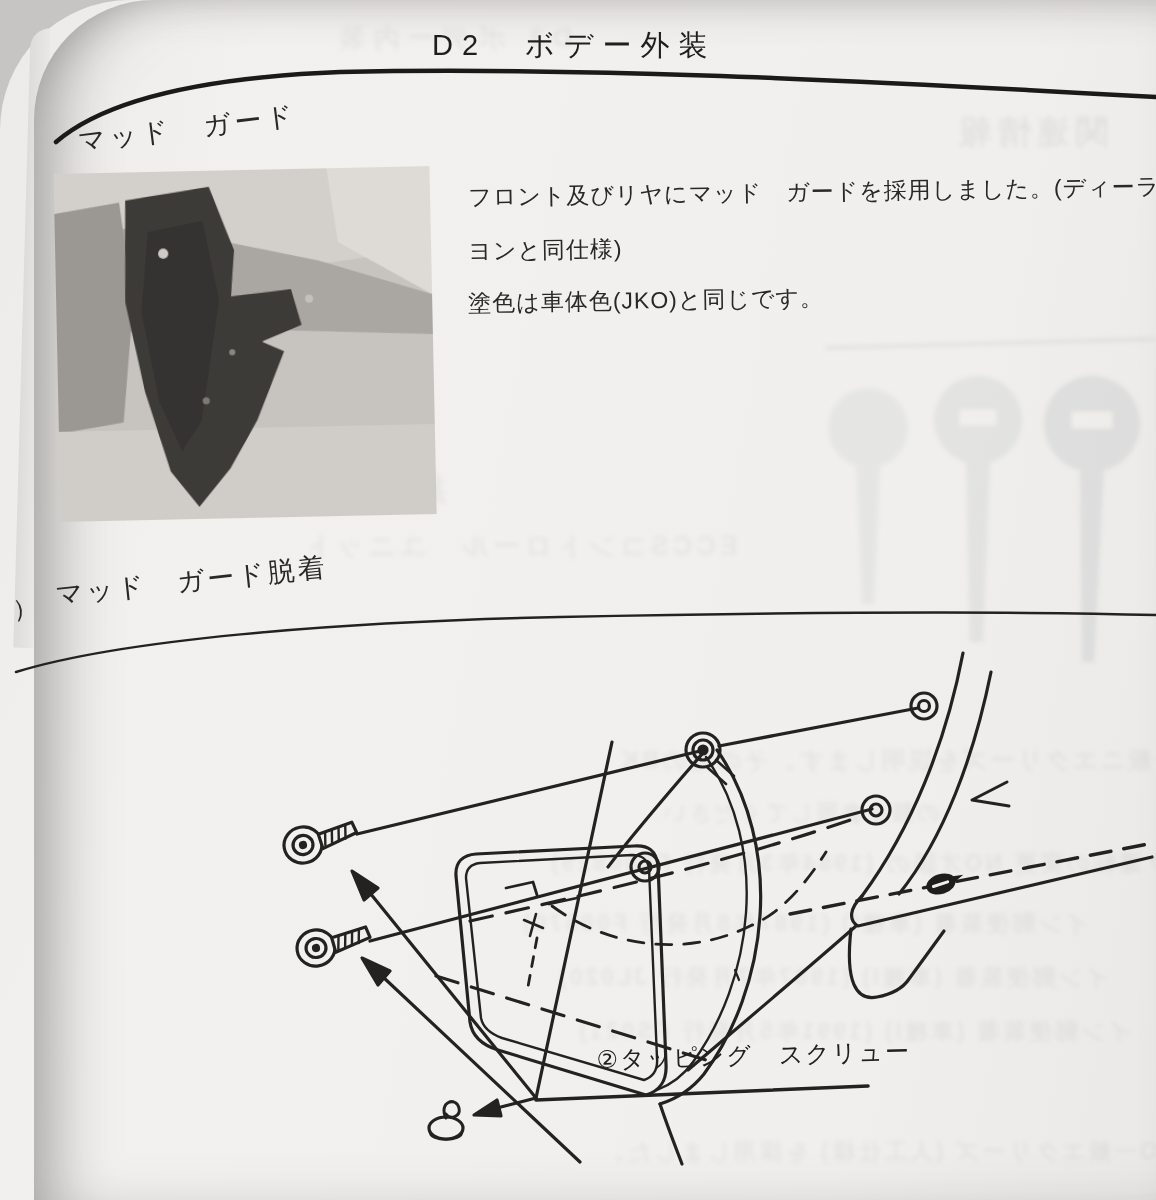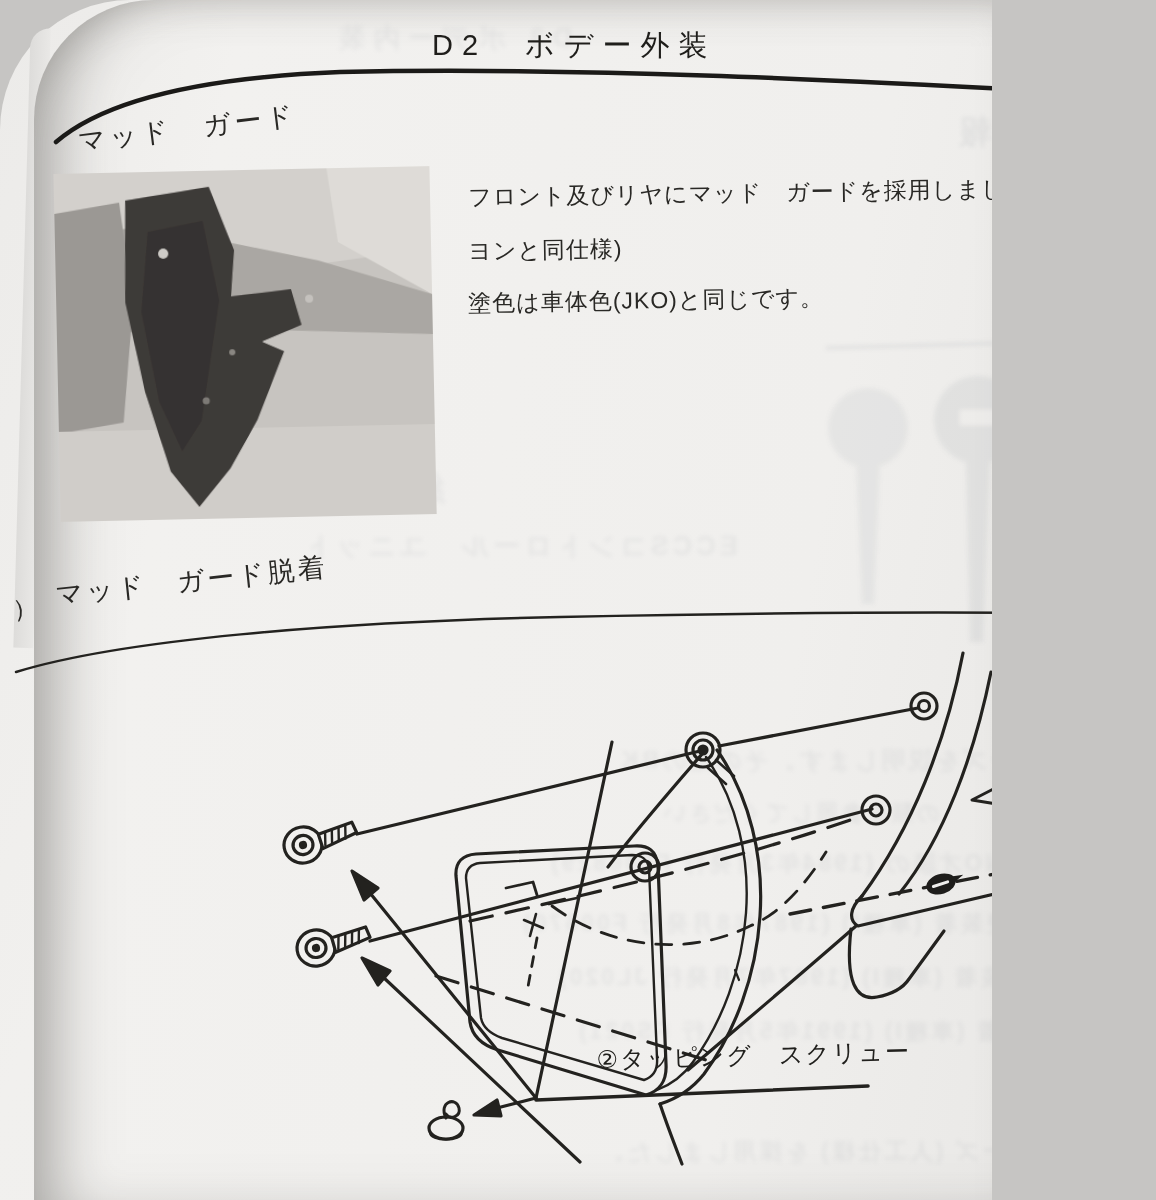--- a/index.html
+++ b/index.html
@@ -1,16 +1,16 @@
 <!DOCTYPE html>
 <html><head>
 <meta charset="utf-8">
 <style>
   html,body{margin:0;padding:0;background:#c6c5c3;}
-  #screen{position:relative;width:992px;height:1200px;overflow:hidden;
+  #screen{position:relative;width:1156px;height:1200px;overflow:hidden;
           font-family:"Liberation Sans","DejaVu Sans",sans-serif;background:#c6c5c3;}
   
   #page{position:absolute;left:0;top:0;width:1156px;height:1200px;
         background:linear-gradient(115deg,#ecebe9 0%,#f1f0ee 30%,#efeeec 70%,#e9e8e6 100%);
         border-top-left-radius:130px;}
   #page-edge{position:absolute;left:22px;top:28px;width:20px;height:620px;
         background:linear-gradient(90deg,#dddcda,#e9e8e6);
         transform:rotate(1.6deg);border-top-left-radius:60px;}
   #page-body{position:absolute;left:34px;top:0;right:0;bottom:0;
         background:linear-gradient(100deg,#edecea,#f2f1ef 18%,#f0efed 75%,#eae9e7);

